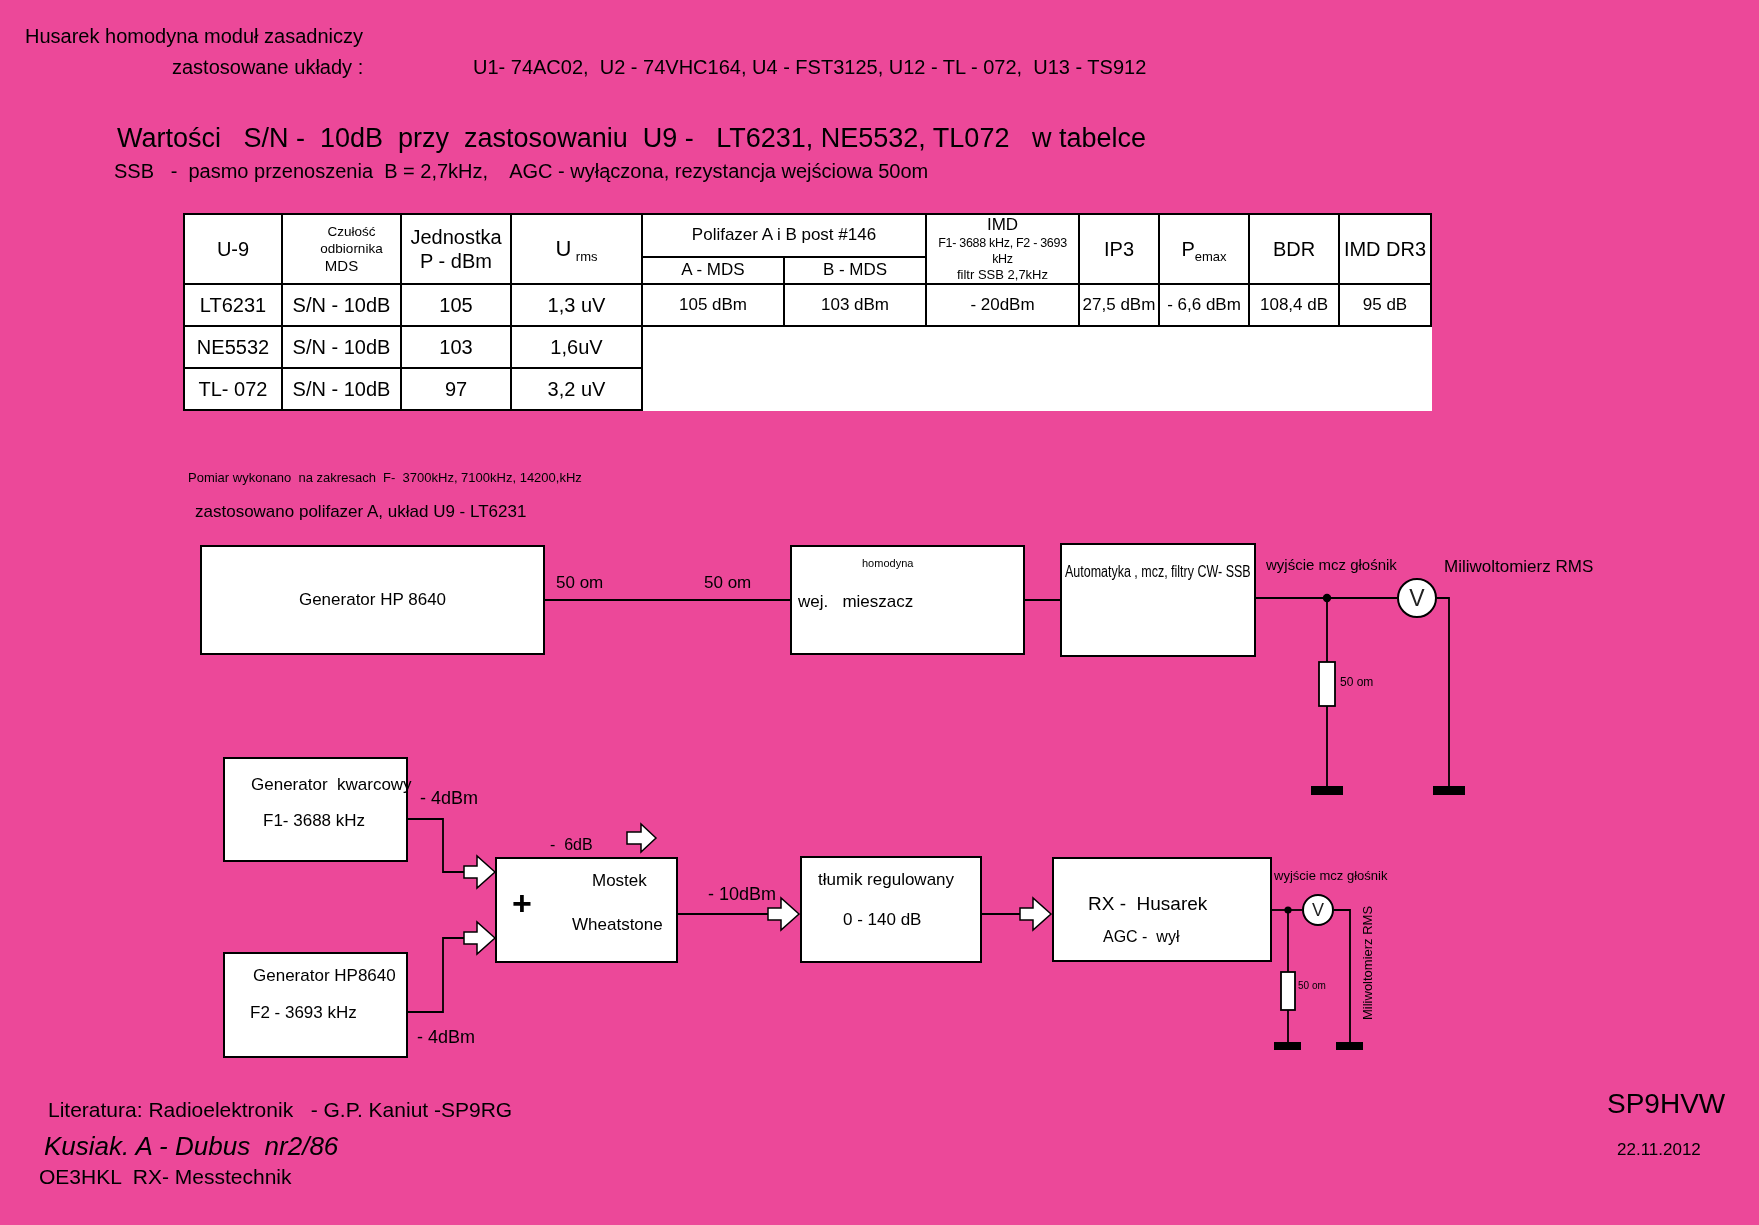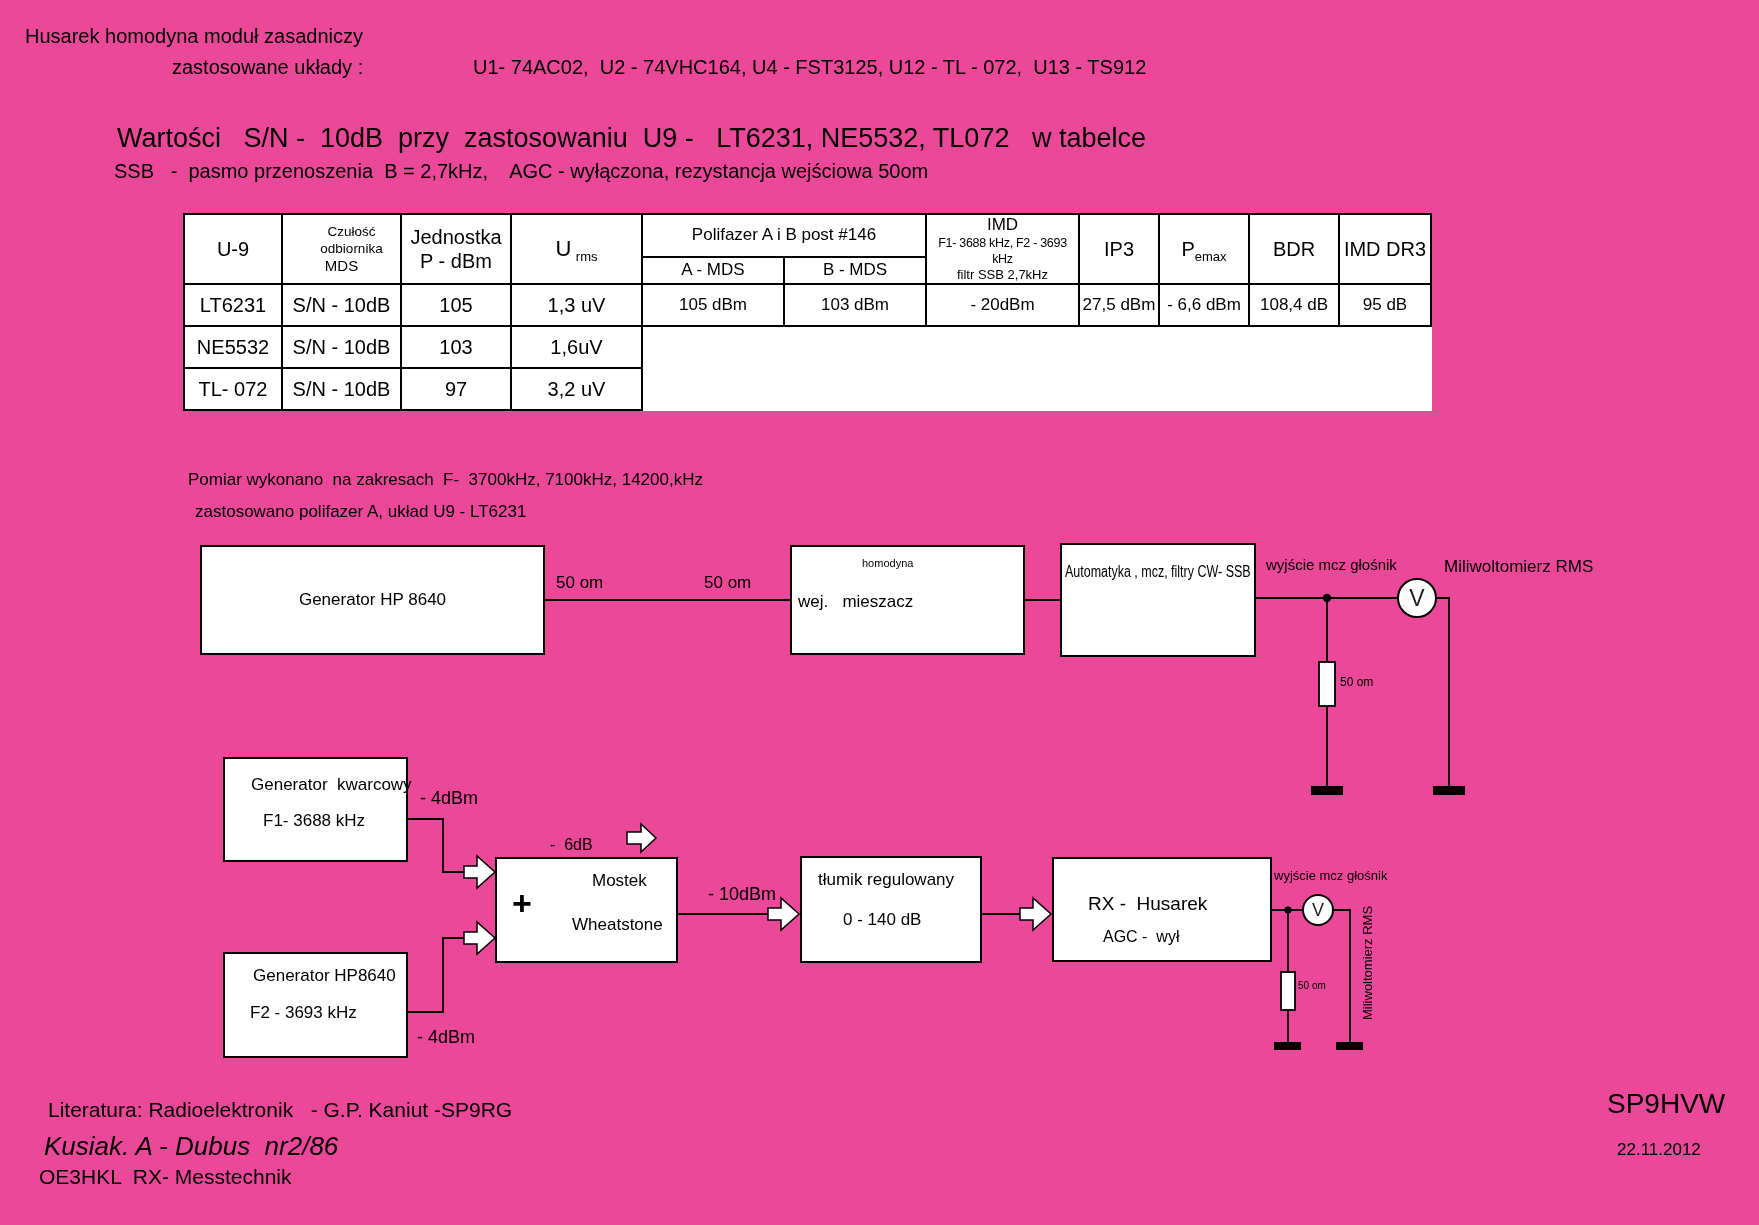--- a/index.html
+++ b/index.html
@@ -122,21 +122,21 @@
         <td class="f20">TL- 072</td>
         <td class="f20">S/N - 10dB</td>
         <td class="f20">97</td>
         <td class="f20">3,2 uV</td>
         <td class="nob" colspan="7"></td>
       </tr>
     </tbody>
       </table>
   </div>
 
-  <div class="txt" style="left:188px;top:470px;font-size:17px;text-align:right;">Pomiar wykonano  na zakresach  F-  3700kHz, 7100kHz, 14200,kHz</div>
+  <div class="txt" style="left:188px;top:470px;font-size:13px;text-align:right;">Pomiar wykonano  na zakresach  F-  3700kHz, 7100kHz, 14200,kHz</div>
   <div class="txt" style="left:195px;top:502px;font-size:17px;">zastosowano polifazer A, układ U9 - LT6231</div>
 
   <svg width="1759" height="1225" viewBox="0 0 1759 1225">
     <g stroke="#000" stroke-width="1.8" fill="none">
 
       <line x1="545" y1="600" x2="790" y2="600"></line>
       <line x1="1025" y1="600" x2="1060" y2="600"></line>
       <line x1="1256" y1="598" x2="1397" y2="598"></line>
       <line x1="1327" y1="598" x2="1327" y2="662"></line>
       <line x1="1327" y1="706" x2="1327" y2="786"></line>

